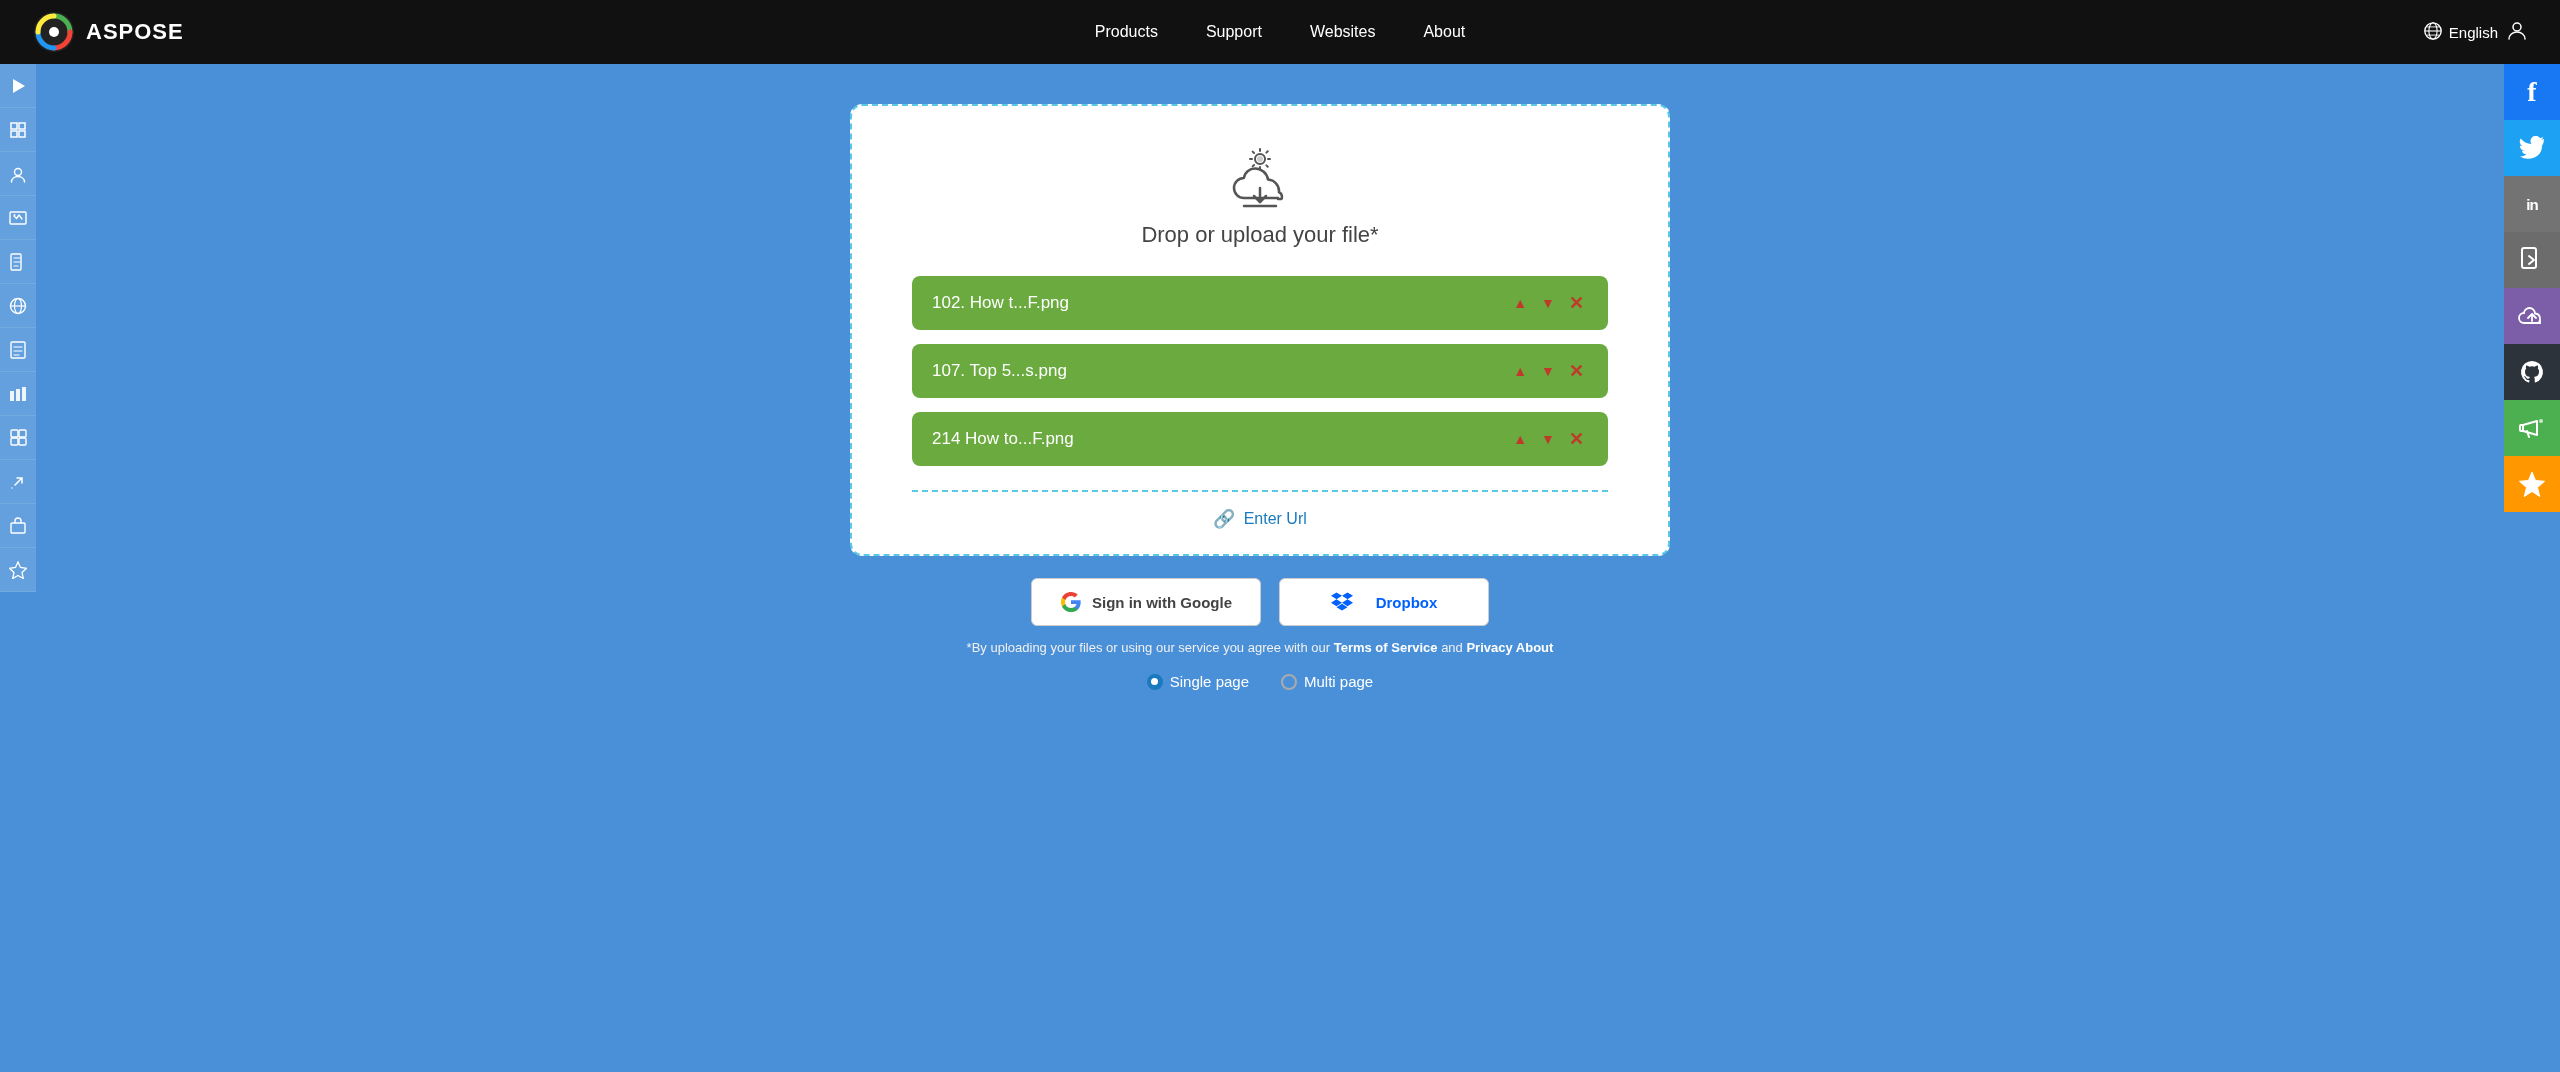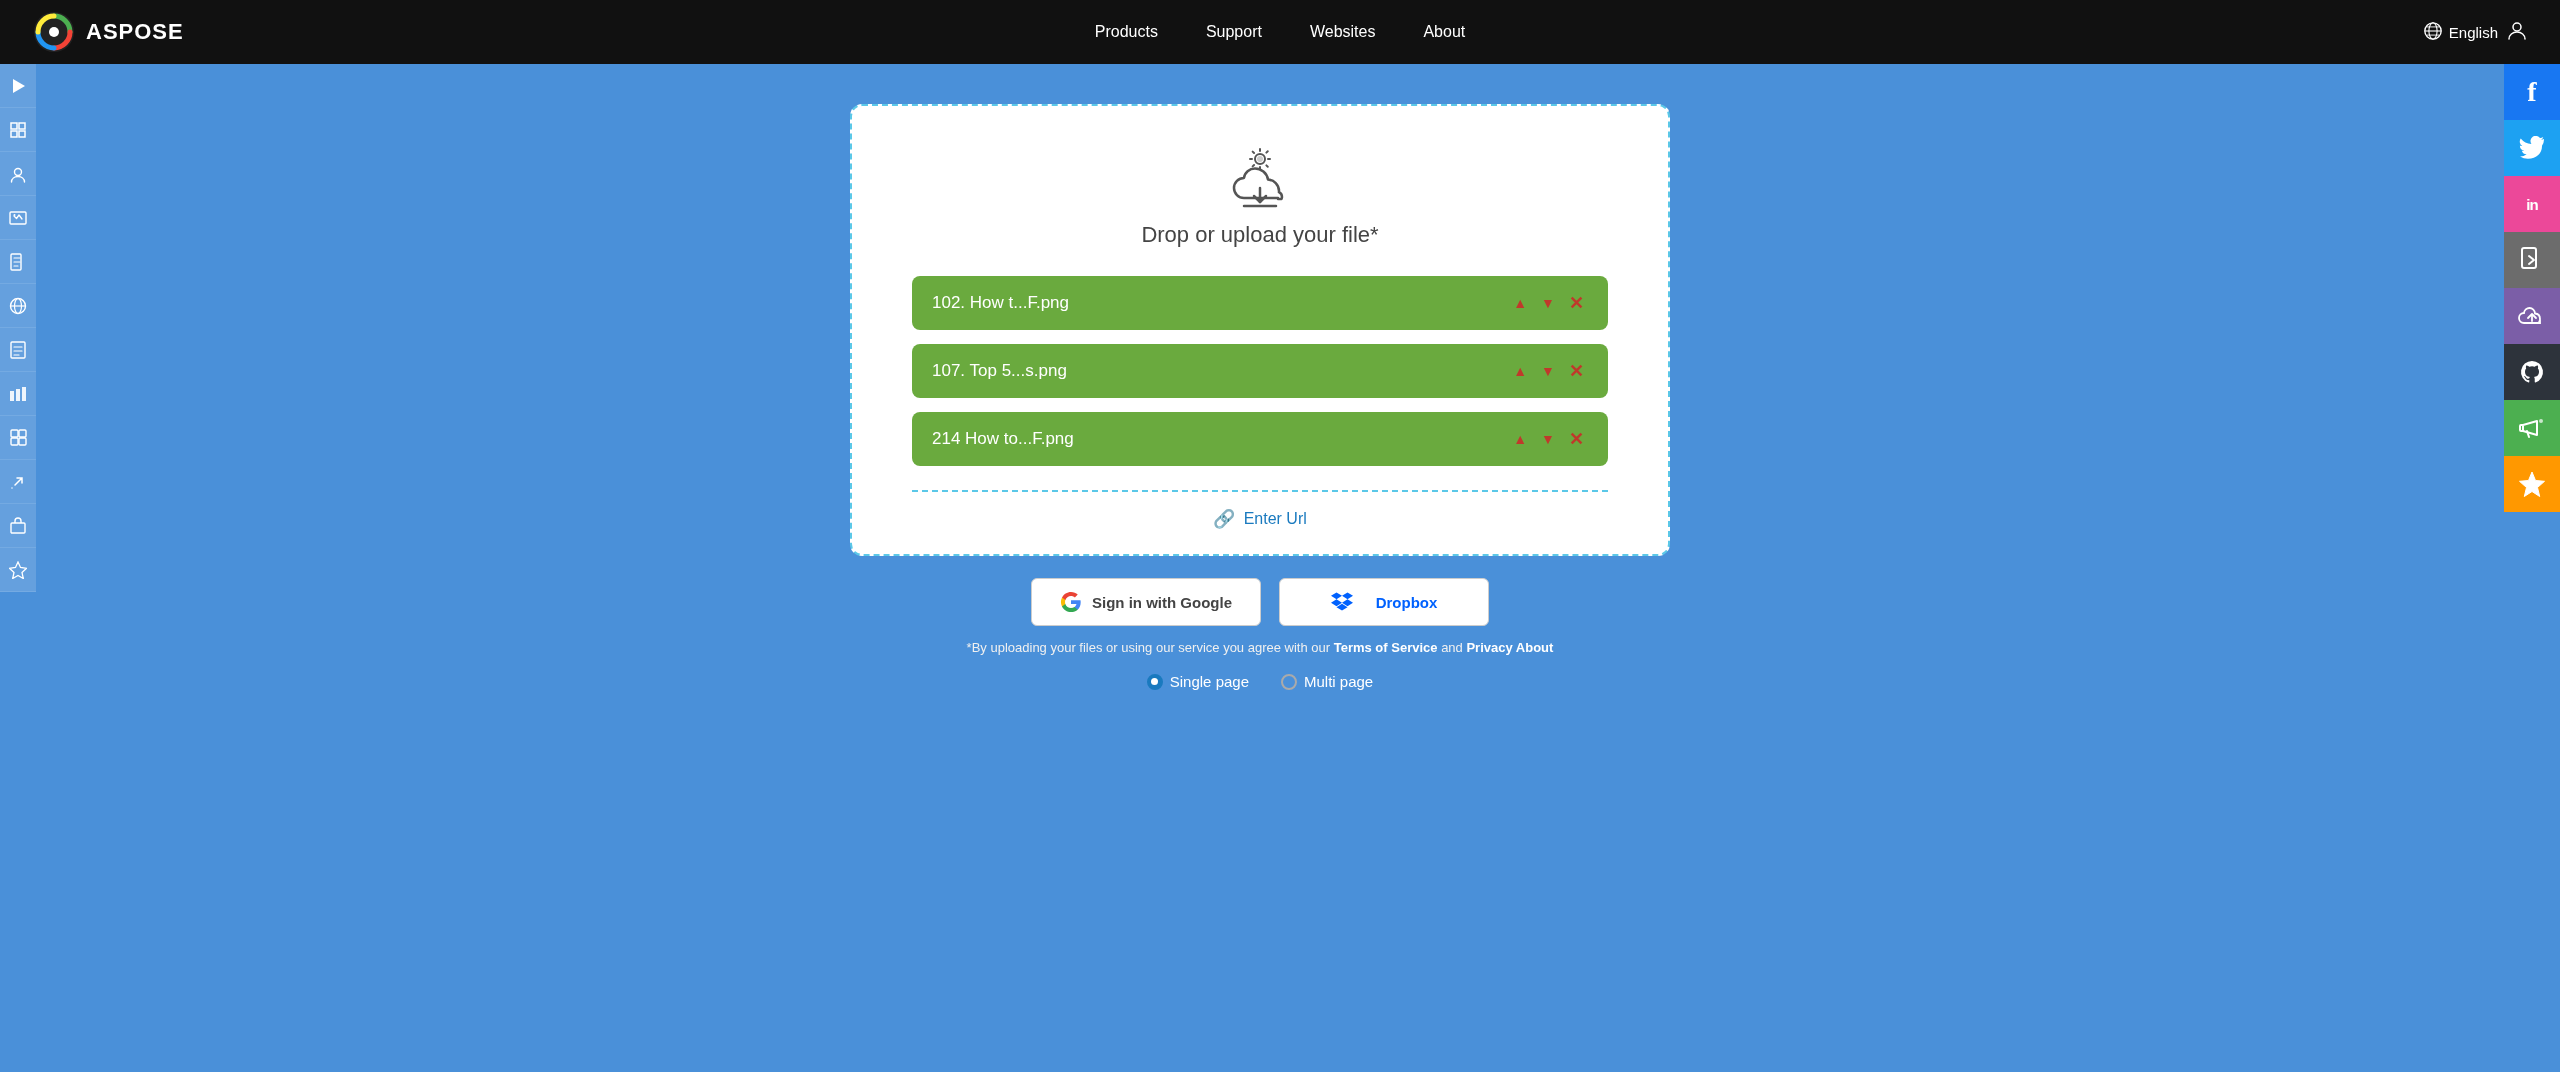--- a/index.html
+++ b/index.html
@@ -111,21 +111,21 @@
       display: flex;
       align-items: center;
       justify-content: center;
       font-size: 24px;
       color: #fff;
       cursor: pointer;
       font-weight: bold;
     }
     .social-facebook { background: #1877f2; }
     .social-twitter { background: #1da1f2; }
-    .social-linkedin { background: #ec4899; }
+    .social-linkedin { background: #737373; }
     .social-file { background: #6c6c6c; }
     .social-cloud { background: #7b5ea7; }
     .social-chat { background: #4caf50; }
     .social-star { background: #ff9800; }
 
     
     .upload-card {
       background: #fff;
       border-radius: 12px;
       padding: 40px 60px 20px;

